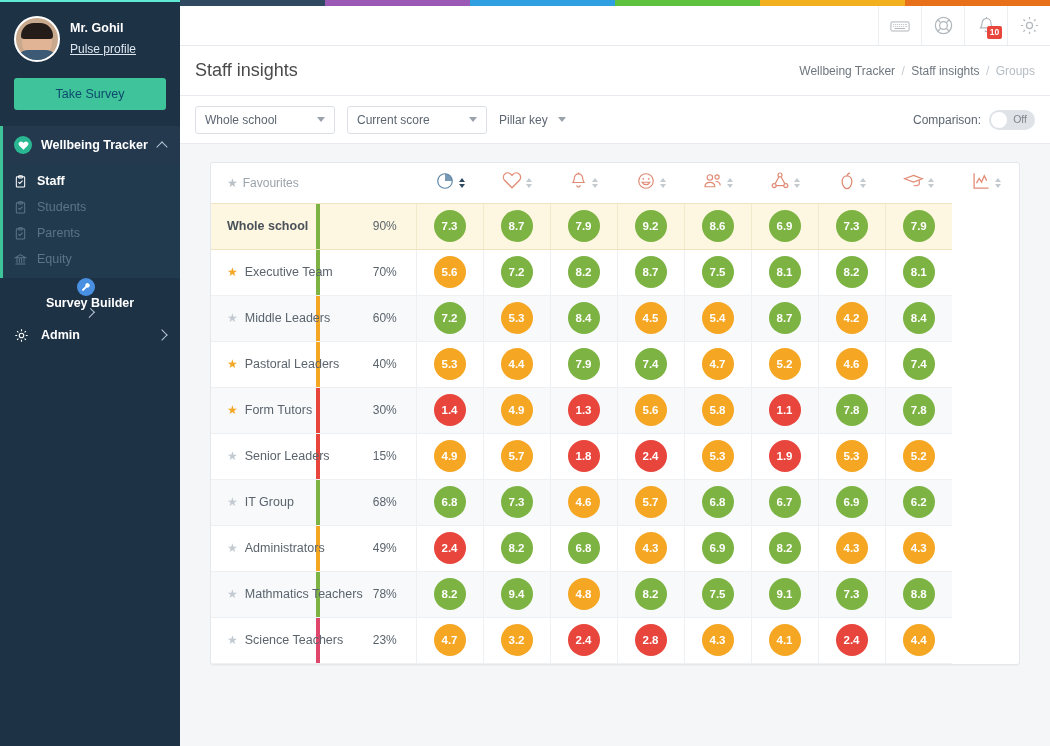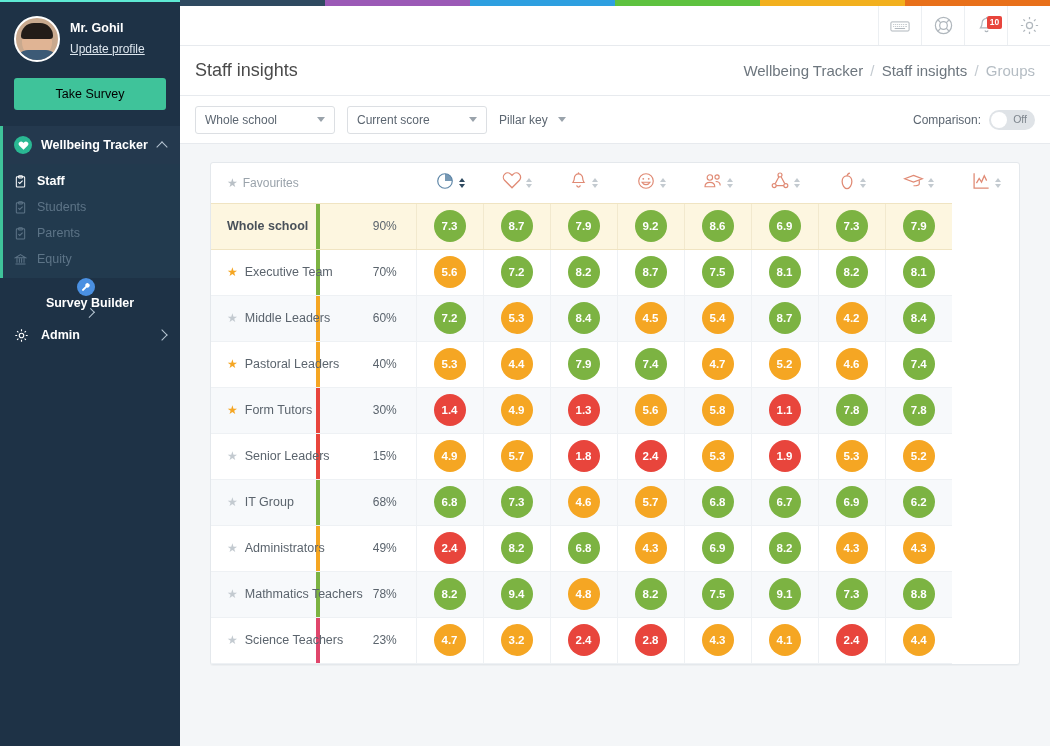--- a/index.html
+++ b/index.html
@@ -70,21 +70,21 @@
   }
   .profile-info { line-height: 1.35; }
   .profile-name { color: #ffffff; font-size: 12.5px; font-weight: bold; }
   .profile-link {
     color: #dde6ee; font-size: 12px; text-decoration: underline; cursor: pointer;
     display: inline-block; margin-top: 2px;
   }
 
   .survey-btn {
     display: block; margin: 4px 14px 16px 14px; height: 32px;
-    background: #3fc39a; color: #000000; border: none; border-radius: 3px;
+    background: #3fc39a; color: #0c4a6e; border: none; border-radius: 3px;
     font-size: 12.5px; font-family: inherit; cursor: pointer; width: 152px;
   }
 
   .nav-group-head {
     display: flex; align-items: center; height: 38px;
     padding: 0 14px; background: #24394e; position: relative; cursor: pointer;
   }
   .nav-group-head.active::before {
     content: ""; position: absolute; left: 0; top: 0; bottom: 0;
     width: 3px; background: #3fc39a;
@@ -130,32 +130,32 @@
 
   .topbar {
     height: 40px; background: #ffffff; border-bottom: 1px solid #e7eaee;
     display: flex; justify-content: flex-end; align-items: stretch;
   }
   .topicon {
     width: 43px; display: flex; align-items: center; justify-content: center;
     border-left: 1px solid #eceff2; cursor: pointer; position: relative;
   }
   .count-badge {
-    position: absolute; top: 10px; right: 5px;
+    position: absolute; top: 20px; right: 5px;
     background: #e8453c; color: #fff; font-size: 8.5px;
     min-width: 15px; height: 13px; line-height: 13px; text-align: center;
     border-radius: 2px; padding: 0 2px; font-weight: bold;
   }
 
   .pagehead {
     background: #ffffff; height: 50px; border-bottom: 1px solid #e7eaee;
     display: flex; align-items: center; padding: 0 15px;
   }
   .page-title { font-size: 18px; color: #4a4a4a; font-weight: normal; }
-  .breadcrumb { margin-left: auto; font-size: 15px; color: #8b949c; }
+  .breadcrumb { margin-left: auto; font-size: 12px; color: #8b949c; }
   .breadcrumb .crumb { color: #6d767e; }
   .breadcrumb .crumb.current { color: #b4bcc3; }
   .breadcrumb .sep { color: #c3cad0; margin: 0 3px; }
 
   .filterbar {
     background: #ffffff; height: 48px; border-bottom: 1px solid #e7eaee;
     display: flex; align-items: center; padding: 0 15px;
   }
   .select {
     height: 28px; min-width: 140px; border: 1px solid #dcdfe3; border-radius: 3px;
@@ -253,21 +253,21 @@
   <aside class="sidebar">
 
     <div class="profile">
       <div class="avatar">
         <div class="face"></div>
           <div class="hair"></div>
           <div class="shirt"></div>
       </div>
       <div class="profile-info">
         <div class="profile-name">Mr. Gohil</div>
-        <span class="profile-link">Update profile</span>
+        <span class="profile-link">Pulse profile</span>
       </div>
     </div>
 
     <button class="survey-btn">Take Survey</button>
 
     <div class="nav-group-head active">
       <span class="nav-badge wellbeing">
         <svg viewBox="0 0 14 14" width="11" height="11">
             <path d="M7 12.5 1.8 7.4a3.1 3.1 0 0 1 4.4-4.4L7 3.8l.8-.8a3.1 3.1 0 0 1 4.4 4.4z" fill="#ffffff"></path>
           </svg>

